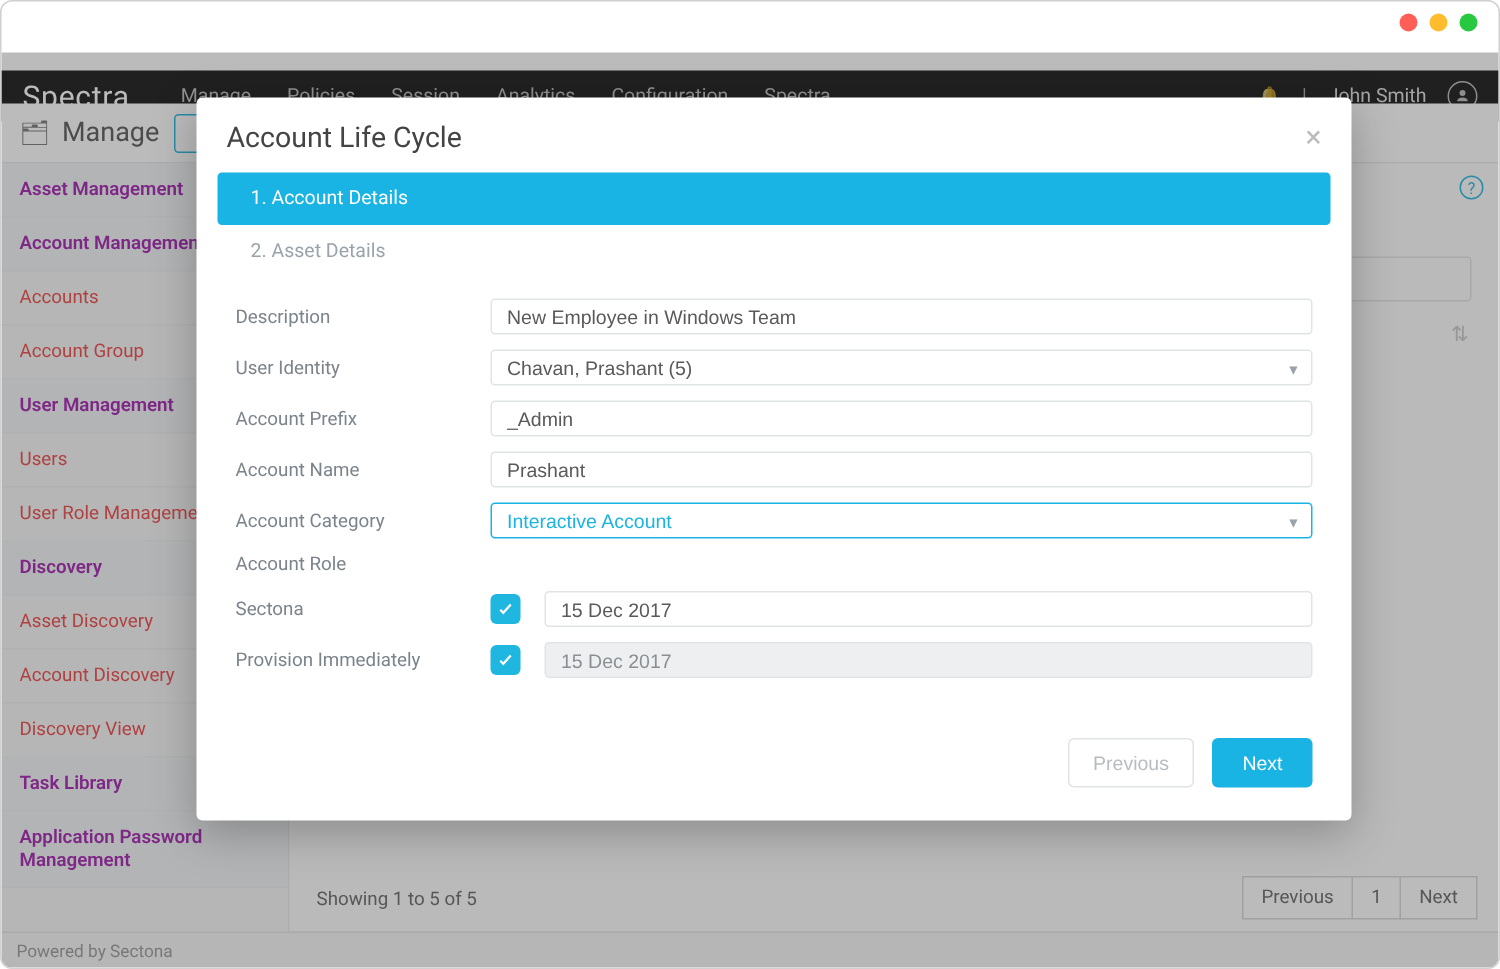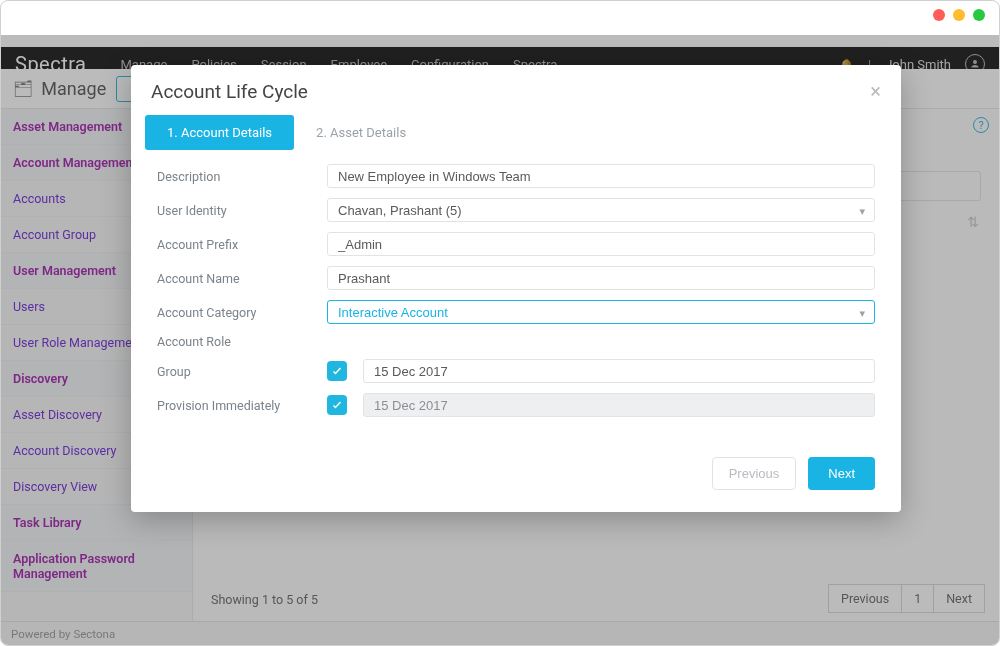--- a/index.html
+++ b/index.html
@@ -74,21 +74,21 @@
   
   .sidebar {
     position:absolute; top:108px; left:0; width:192px; bottom:24px;
     background:#f7f8f9;
     border-right:1px solid #e8e8e8;
     overflow:hidden;
   }
   .sidebar .item {
     padding: 10px 12px;
     font-size: 12.5px;
-    color:#6d28d9;
+    color:#ef4444;
     border-bottom:1px solid #eef0f2;
     cursor:pointer;
   }
   .sidebar .item.section { font-weight:600; background:#f3f4f6; color:#a21caf;}
 
   
   .main {
     position:absolute; top:108px; left:192px; right:0; bottom:24px;
     background:#fdfdfd;
     padding:12px 18px;
@@ -144,21 +144,21 @@
     padding-bottom: 18px;
   }
   .modal-hdr {
     display:flex; align-items:center; justify-content:space-between;
     padding: 14px 20px 8px;
   }
   .modal-hdr h2 { font-size:19px; font-weight:400; color:#444;}
   .modal-close { color:#bbb; font-size:20px; cursor:pointer; }
 
   .modal-tabs {
-    display:flex; margin: 4px 14px 14px;
+    display:flex; margin: 4px 14px 14px; flex-direction: column;
   }
   .mtab {
     padding:10px 22px; font-size:13px; color:#9aa2aa;
     border-radius:3px;
     cursor:pointer;
   }
   .mtab.active { background:#19b4e3; color:#fff;}
   .modal-body {
     padding: 0 26px;
   }
@@ -214,21 +214,21 @@
   <div class="tl yellow"></div>
   <div class="tl green"></div>
 </div>
 
 <div class="topbar">
   <div class="brand">Spectra</div>
   <div class="topnav">
     <div>Manage</div>
     <div>Policies</div>
     <div>Session</div>
-    <div>Employee</div>
+    <div>Analytics</div>
     <div>Configuration</div>
     <div>Spectra</div>
   </div>
   <div class="topbar-right">
     <span class="icon-bell"></span>
     <span style="color:#aaa">|</span>
     <span>John Smith</span>
     <span class="icon-user-circle">
       <svg viewBox="0 0 24 24">
           <path d="M12 12a4 4 0 100-8 4 4 0 000 8zm0 2c-4 0-7 2-7 4v1h14v-1c0-2-3-4-7-4z"></path>
@@ -324,21 +324,21 @@
       <div class="ctrl select">
         <input class="txt focus" readonly="" value="Interactive Account" style="">
       </div>
     </div>
 
     <div class="frow">
       <label>Account Role</label>
     </div>
 
     <div class="frow">
-      <label>Group</label>
+      <label>Sectona</label>
       <div class="ctrl">
         <span class="chk">
           <svg viewBox="0 0 24 24">
               <path d="M5 13l4 4 10-11"></path>
             </svg>
         </span>
         <input class="txt dateinput" value="15 Dec 2017" style="">
       </div>
     </div>
 

